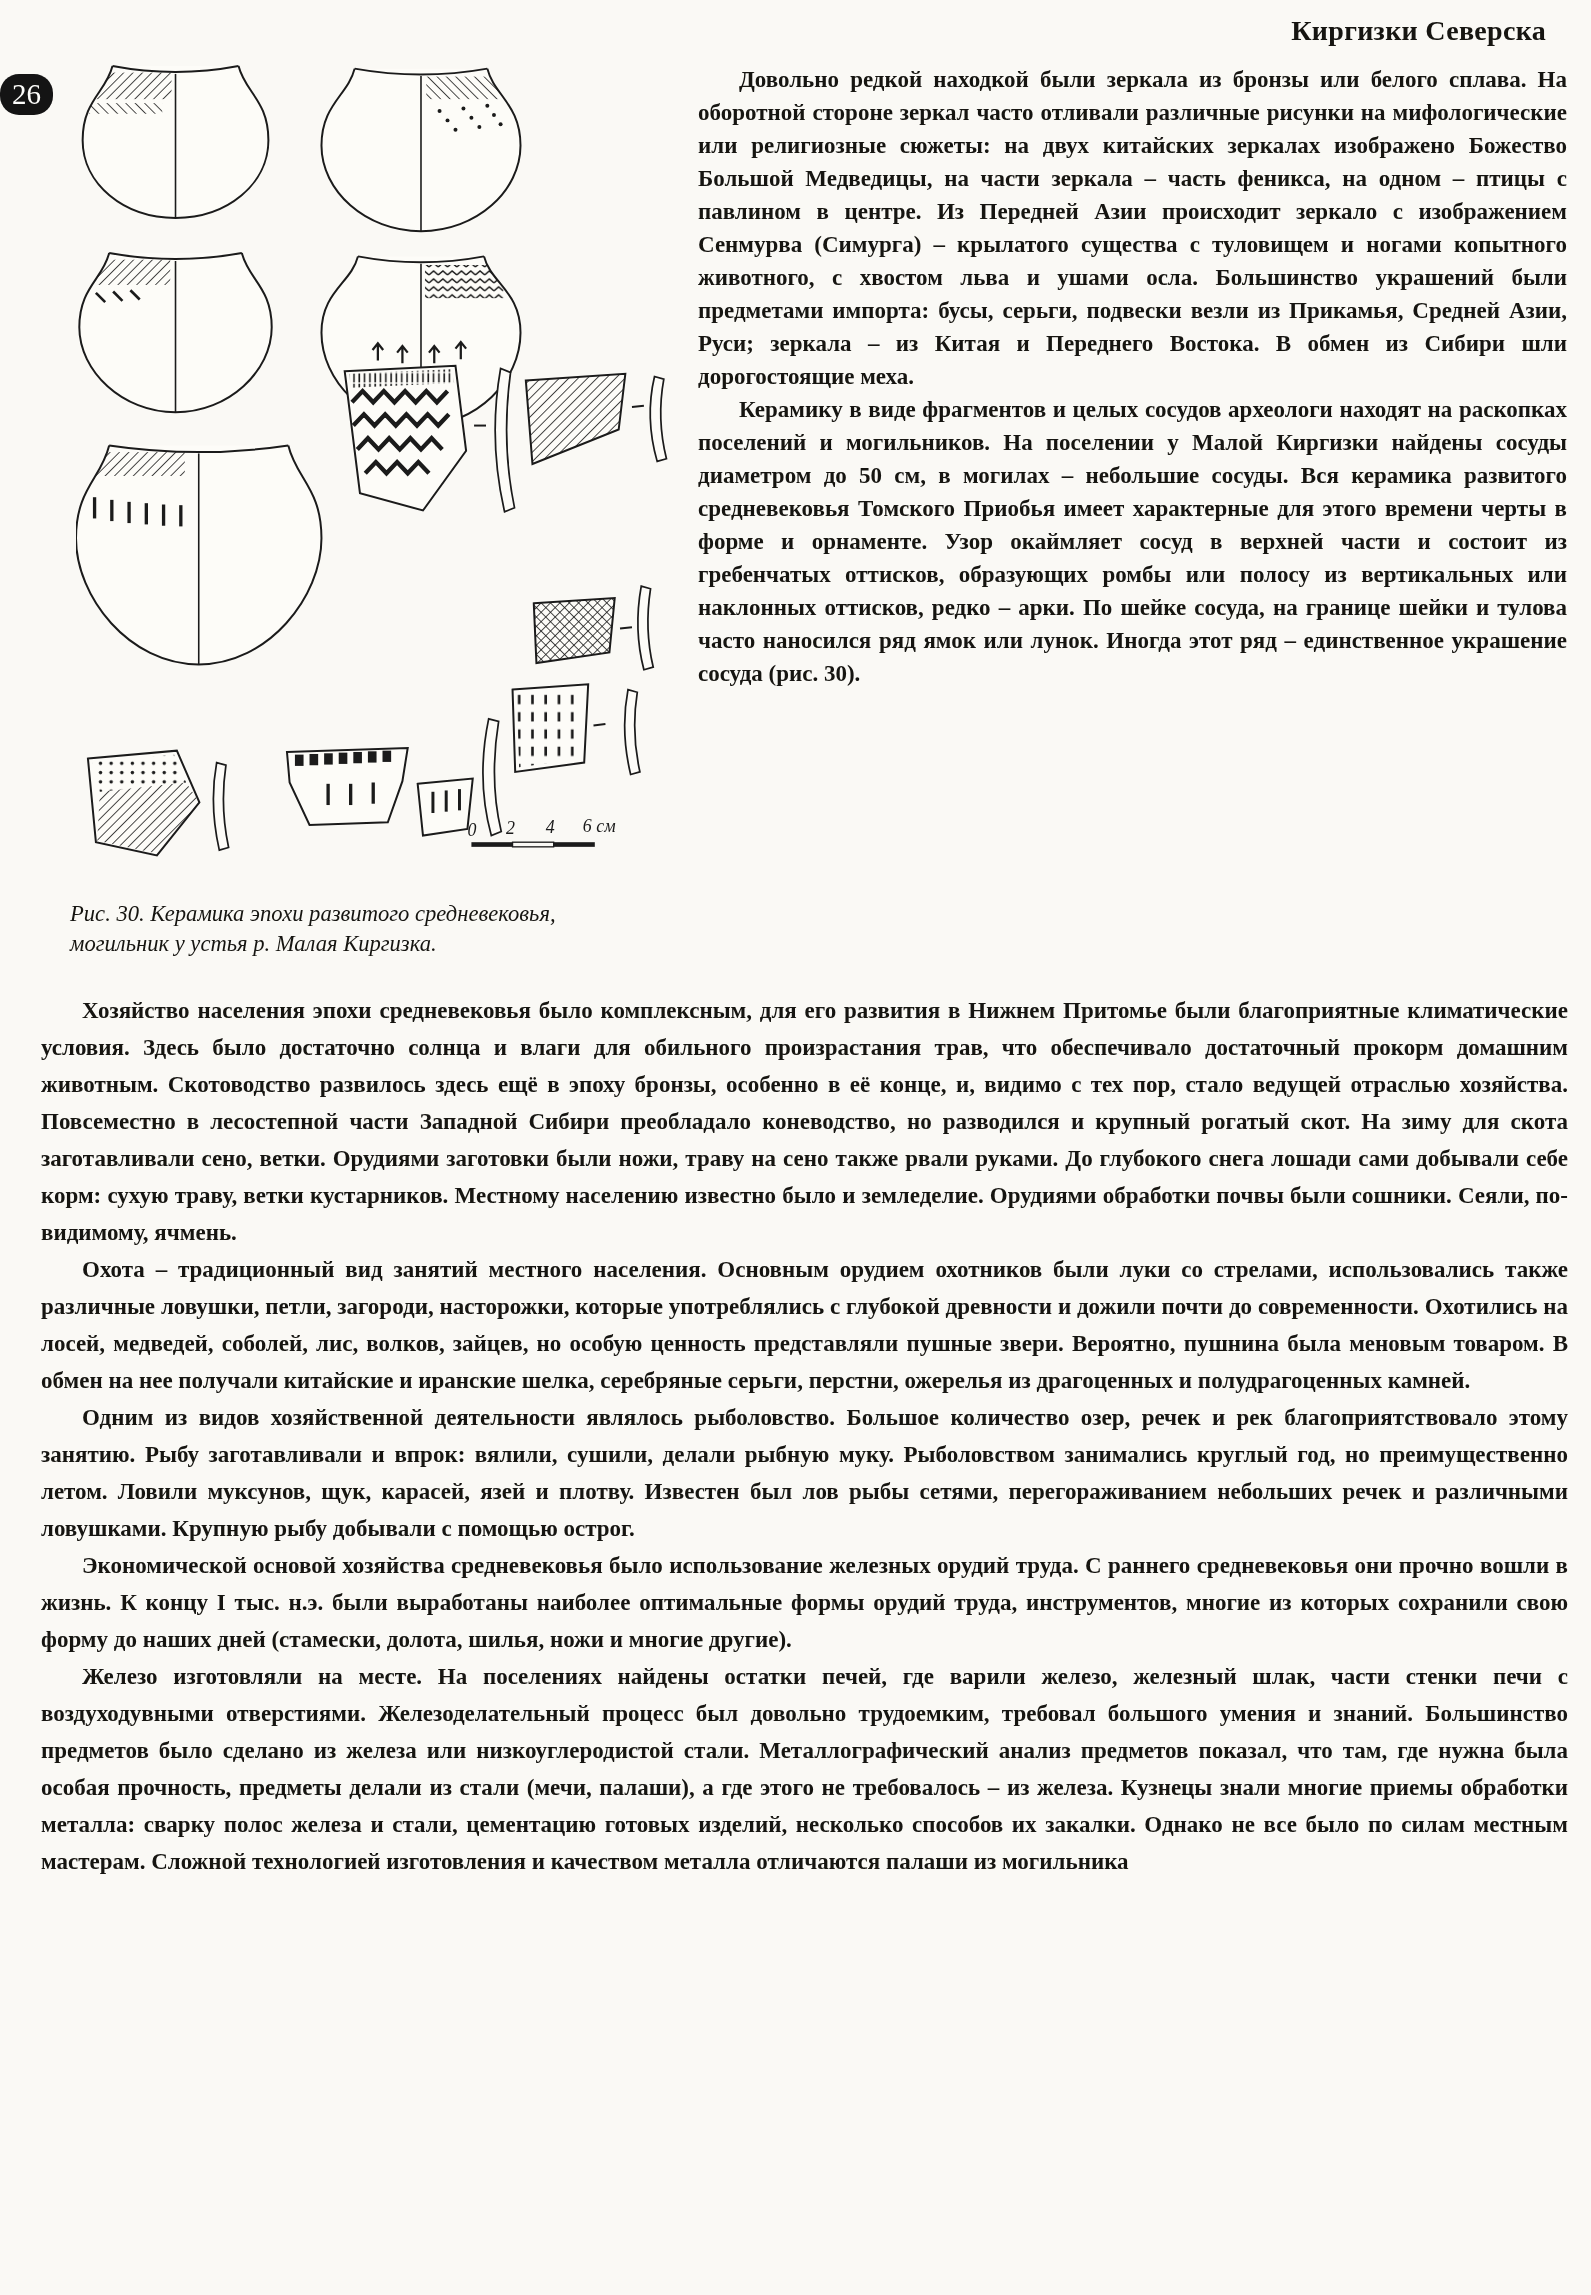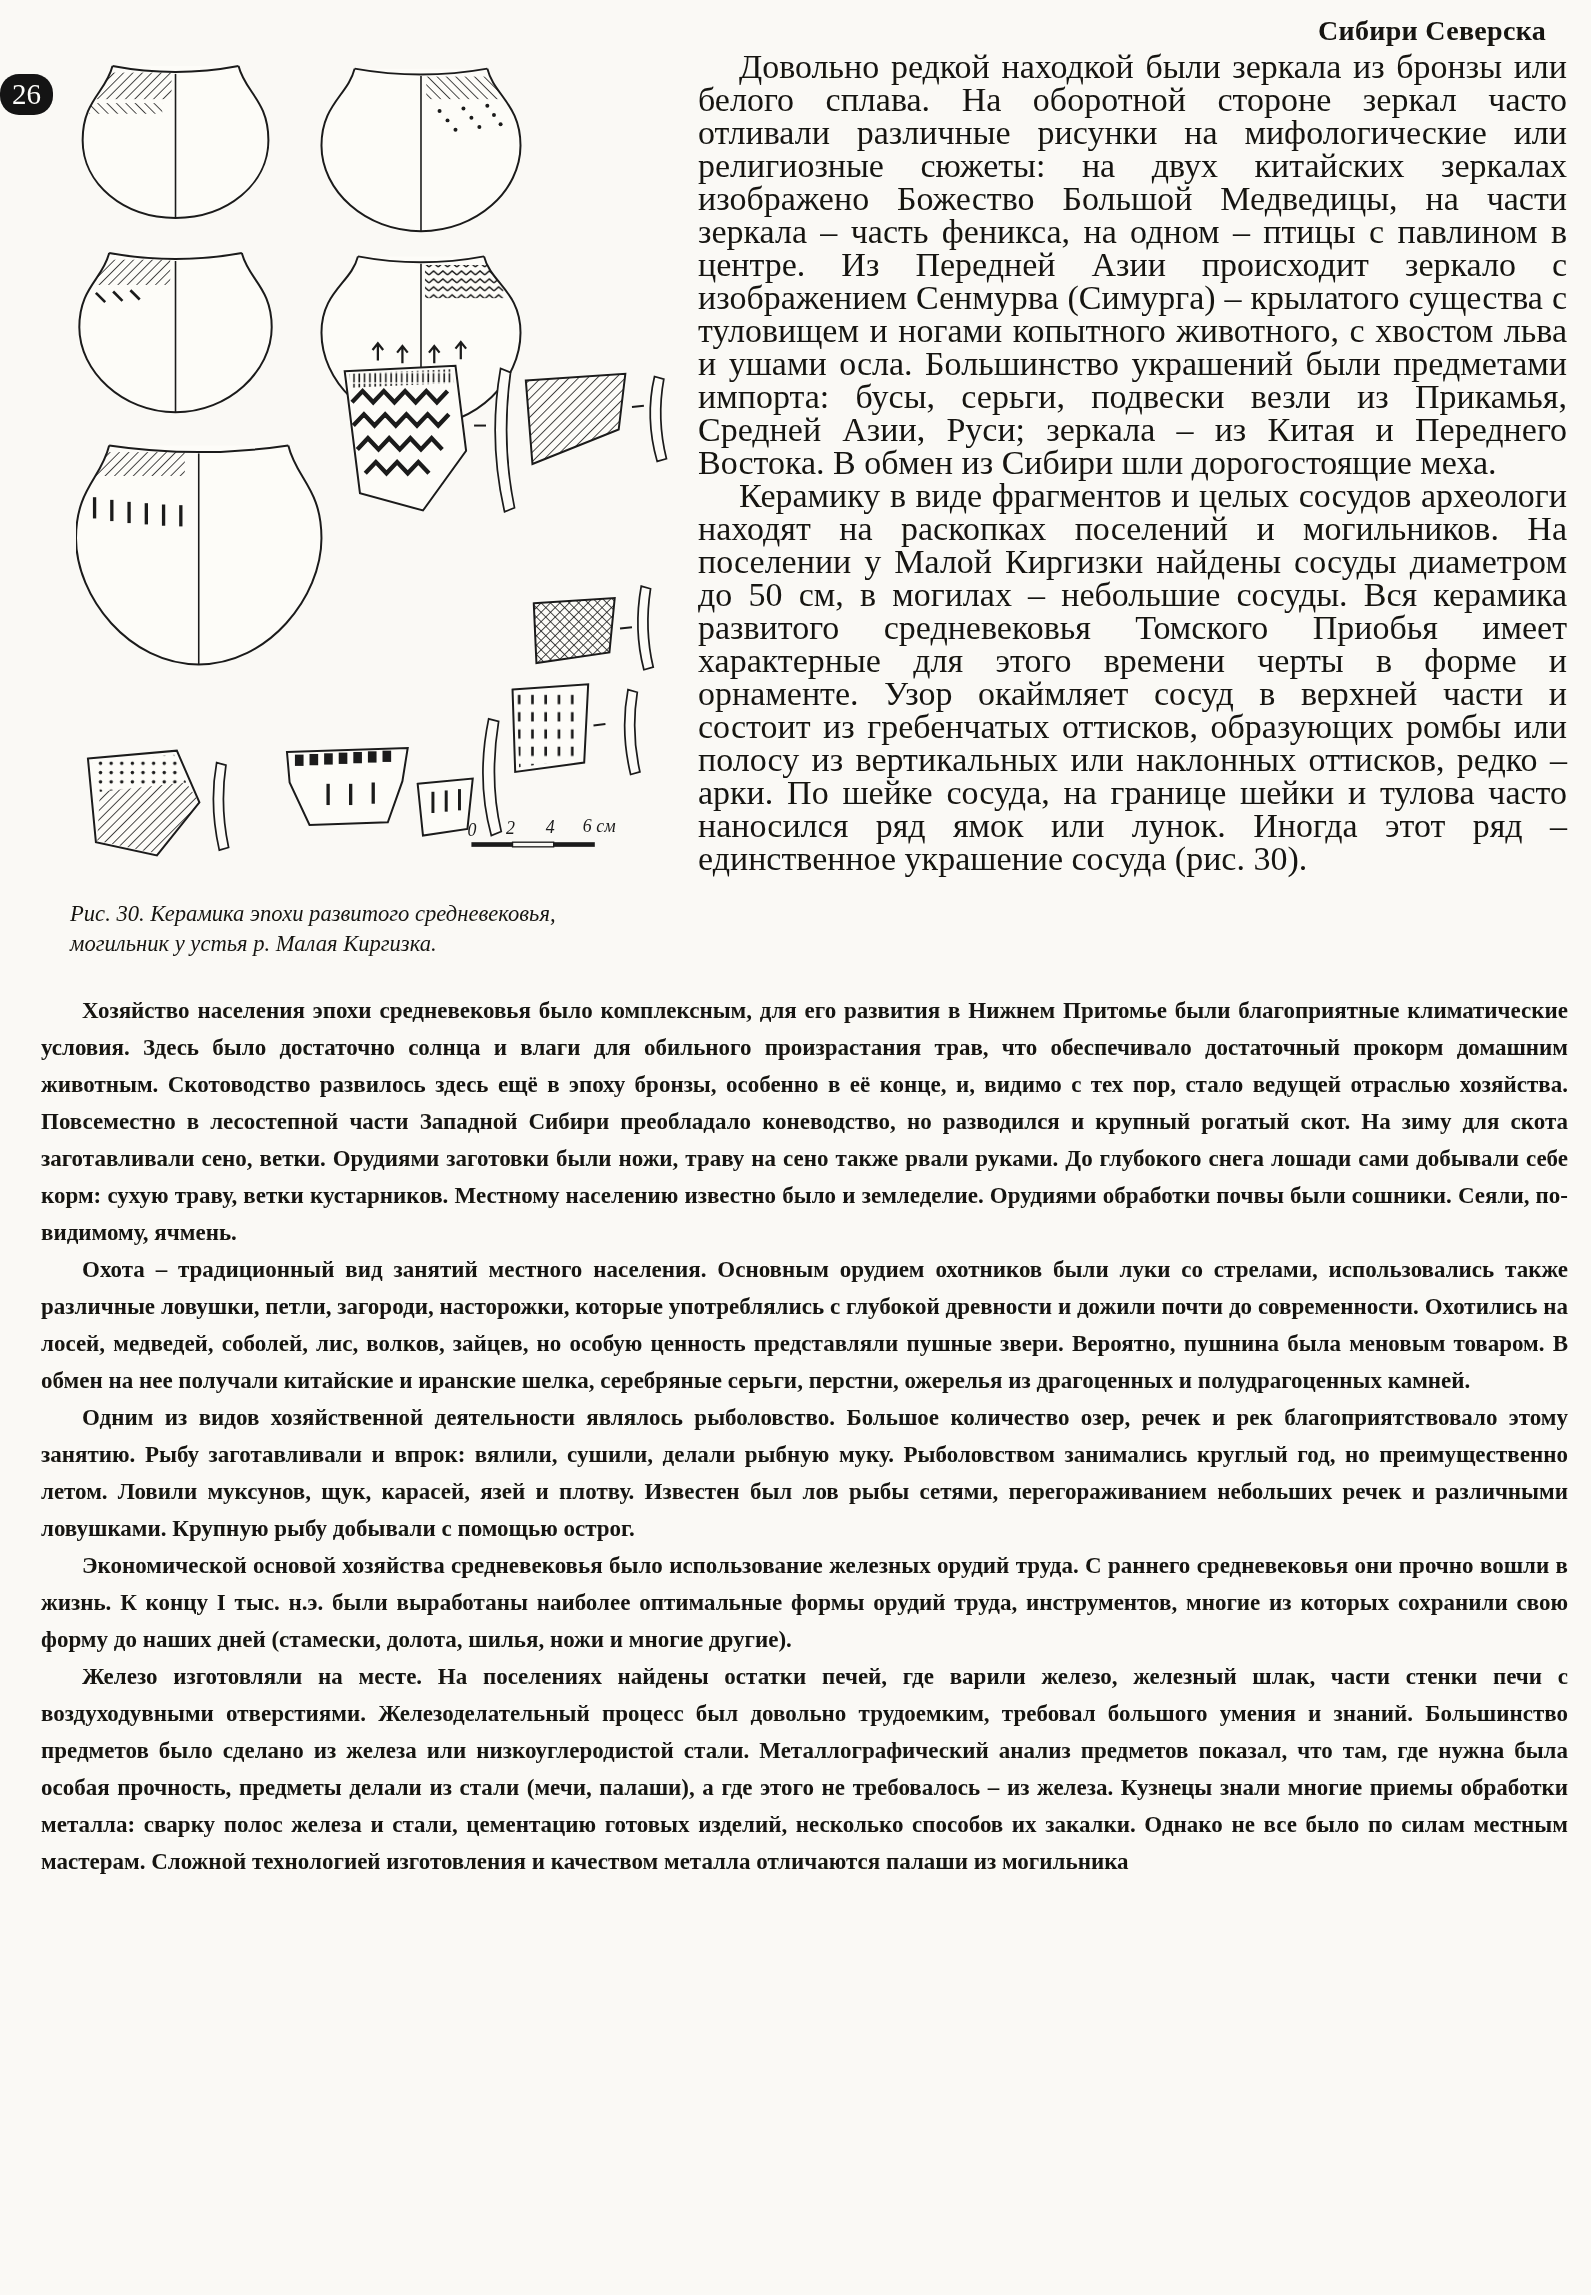--- a/index.html
+++ b/index.html
@@ -23,37 +23,37 @@
   }
   .figure{
     position:absolute;left:76px;top:54px;width:617px;height:836px;
   }
   .figure svg{width:100%;height:100%;}
   .caption{
     position:absolute;left:70px;top:899px;width:630px;
     text-align:left;font-style:italic;font-size:22.6px;line-height:30px;
   }
   .col-right{
-    position:absolute;left:698px;top:50px;width:869px;
-    font-size:34px;line-height:33px;font-weight:400;
+    position:absolute;left:698px;top:63px;width:869px;
+    font-size:23px;line-height:33px;font-weight:700;
     text-align:justify;
   }
   .body-text{
     position:absolute;left:41px;top:992px;width:1527px;
     font-size:23px;line-height:37px;font-weight:600;
     text-align:justify;
   }
   p{margin:0;text-indent:41px;}
 </style>
 </head>
 <body>
 
 <div class="page">
 
-  <div class="header">Сибири Северска</div>
+  <div class="header">Киргизки Северска</div>
 
   <div class="pagenum">26</div>
 
   <div class="figure">
     <svg viewBox="0 0 930 1260" xmlns="http://www.w3.org/2000/svg">
       <defs>
         <pattern id="hA" width="10" height="10" patternUnits="userSpaceOnUse" patternTransform="rotate(45)">
           <line x1="0" y1="0" x2="0" y2="10" stroke="#1b1b1b" stroke-width="2.4"></line>
         </pattern>
         <pattern id="hB" width="10" height="10" patternUnits="userSpaceOnUse" patternTransform="rotate(-45)">

